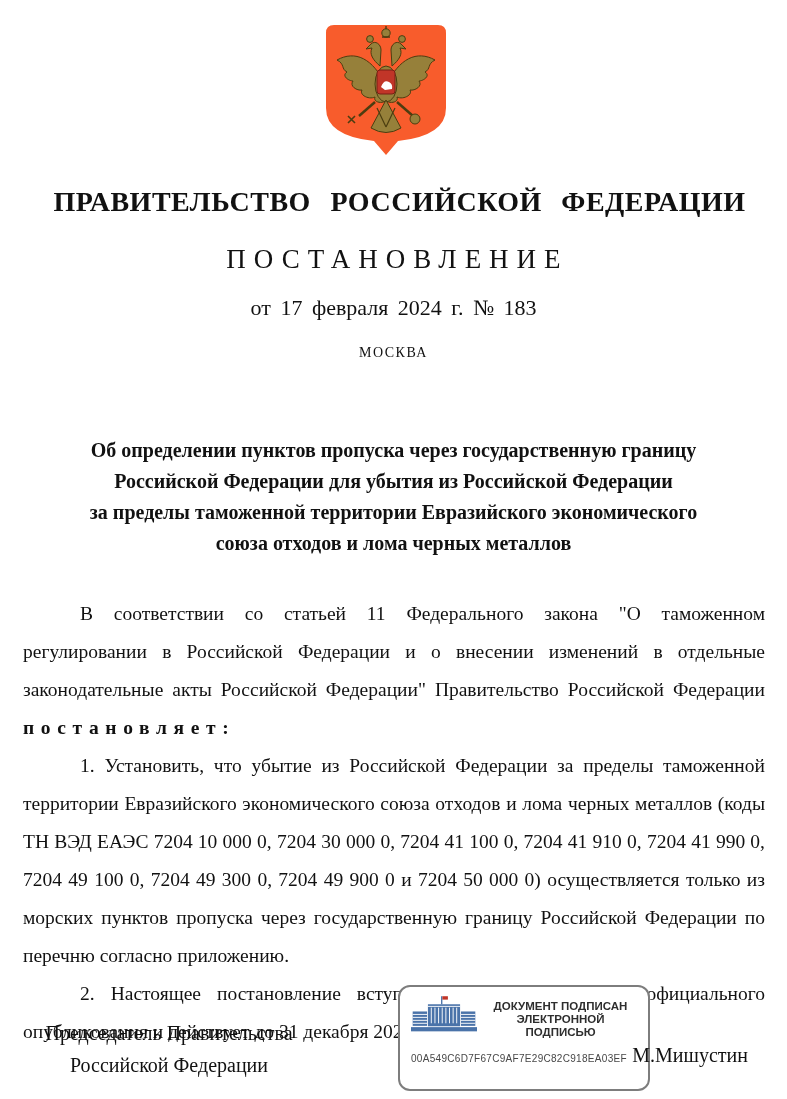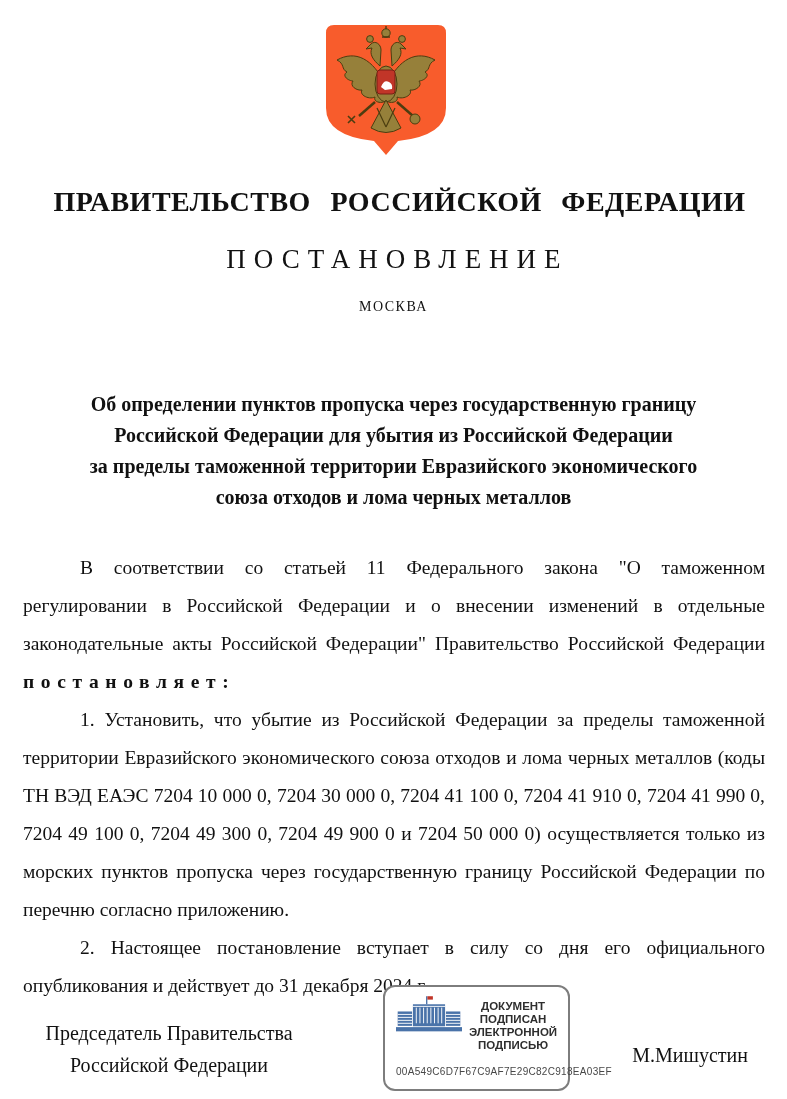--- a/index.html
+++ b/index.html
@@ -82,22 +82,22 @@
     line-height:32px;
     white-space:pre-line;
   }
   .sig-name{
     position:absolute;
     right:39px;top:61px;
     font-size:20px;
   }
   .stamp{
     position:absolute;
-    left:383px;top:2px;
-    width:187px;height:106px;
+    left:398px;top:2px;
+    width:252px;height:106px;
     box-sizing:border-box;
     border:2px solid #7d7d7d;
     border-radius:12px;
     padding:7px 11px 4px 11px;
     background:#fff;
     font-family:"Liberation Sans","DejaVu Sans",sans-serif;
     color:#3c3c3c;
   }
   .stamp-head{
     display:flex;
@@ -154,20 +154,21 @@
       </g>
       <rect x="52" y="46" width="18" height="24" rx="3" fill="#C13528" stroke="#7A1F14" stroke-width="1"></rect>
       <path d="M56,63 q3,-8 8,-5 q4,2 3,7 l-7,1 z" fill="#FFFFFF"></path>
     </svg>
   </div>
 
   <div class="gov-title">ПРАВИТЕЛЬСТВО РОССИЙСКОЙ ФЕДЕРАЦИИ</div>
 
   <div class="doc-type">ПОСТАНОВЛЕНИЕ</div>
 
+  <div class="doc-date">от 17 февраля 2024 г. № 183</div>
 
   <div class="doc-city">МОСКВА</div>
 
   <div class="doc-title">Об определении пунктов пропуска через государственную границу
 Российской Федерации для убытия из Российской Федерации
 за пределы таможенной территории Евразийского экономического
 союза отходов и лома черных металлов</div>
 
   <div class="body-text">
     <p><span>В соответствии со статьей 11 Федерального закона "О таможенном регулировании в Российской Федерации и о внесении изменений в отдельные законодательные акты Российской Федерации" Правительство Российской Федерации</span> <span class="decree">постановляет:</span></p>

